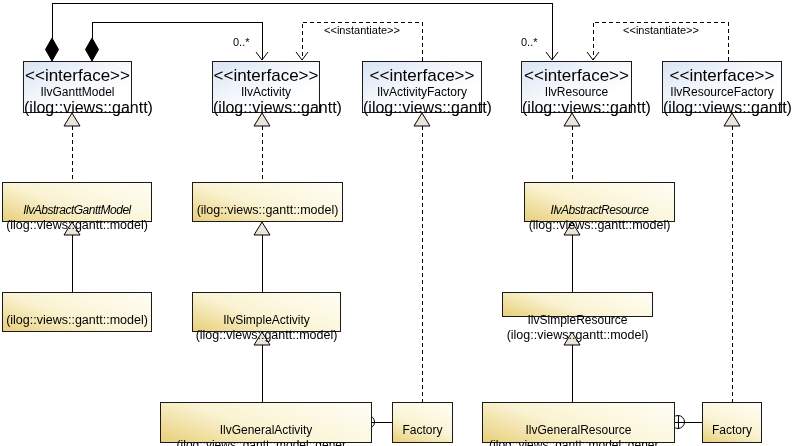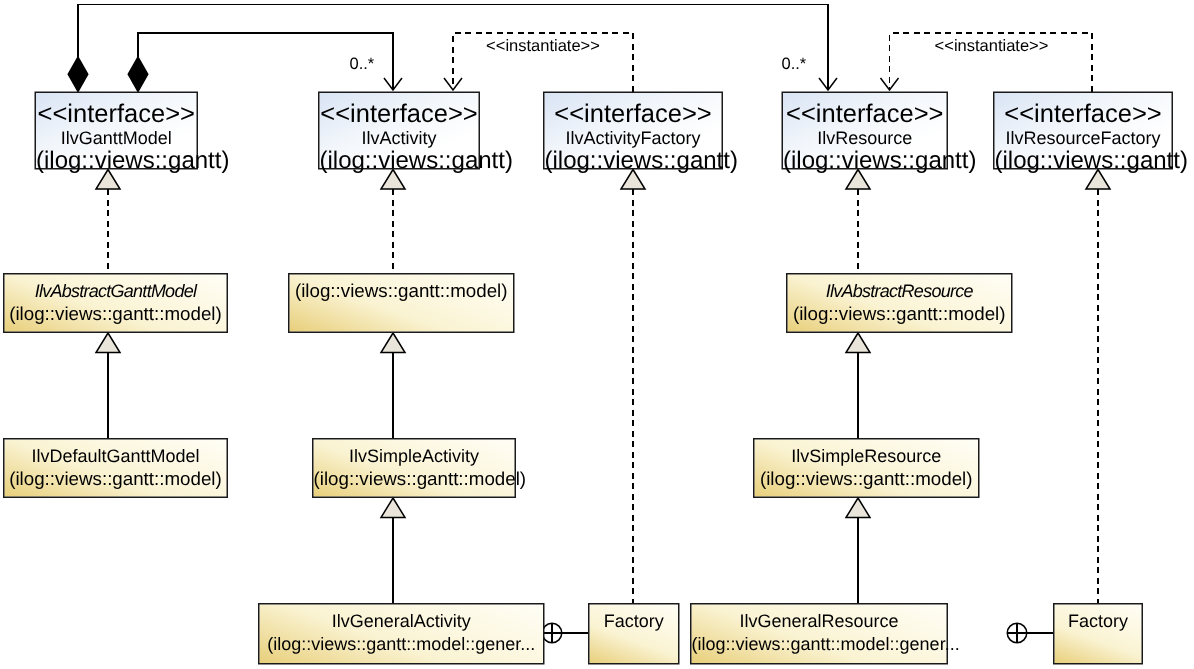--- a/index.html
+++ b/index.html
@@ -1,20 +1,20 @@
 <!DOCTYPE html>
 <html><head>
 <meta charset="utf-8">
 <style>
   html,body{margin:0;padding:0;background:#ffffff;}
   #diagram{position:relative;width:796px;height:446px;font-family:"Liberation Sans",sans-serif;overflow:hidden;}
   #connectors{position:absolute;left:0;top:0;}
   .node{position:absolute;box-sizing:border-box;border:1px solid #1a1a1a;text-align:center;color:#000;}
   .iface{background:linear-gradient(155deg,#d9e4f4 0%,#f2f6fb 40%,#ffffff 75%);padding-top:6px;}
-  .cls{background:linear-gradient(200deg,#fffef6 0%,#faf3d2 58%,#e8cf7b 100%);padding-top:4px;}
+  .cls{background:linear-gradient(200deg,#fffef6 0%,#faf3d2 58%,#e8cf7b 100%);padding-top:20px;}
   .stereo{font-size:17px;line-height:16px;}
   .name{font-size:12px;font-weight:normal;line-height:16px;white-space:nowrap;}
   .cls .name{line-height:15px;}
   .name.it{font-style:italic;letter-spacing:-0.5px;}
   .pkg{font-size:16px;line-height:16px;white-space:nowrap;}
   .cls .pkg{font-size:12.5px;line-height:15px;}
   .cls .pkg.s{font-size:12px;}
   .edge-label{font-size:11px;fill:#000;font-family:"Liberation Sans",sans-serif;}
   .ln{stroke:#000;stroke-width:1;fill:none;shape-rendering:crispEdges;}
   .dash{stroke-dasharray:4 3;}
@@ -108,39 +108,38 @@
   </div>
   <div class="node cls" style="left:192px;top:182px;width:151px;height:40px">
     <div class="pkg">(ilog::views::gantt::model)</div>
   </div>
   <div class="node cls" style="left:524px;top:182px;width:151px;height:40px">
     <div class="name it">IlvAbstractResource</div>
     <div class="pkg">(ilog::views::gantt::model)</div>
   </div>
 
   <div class="node cls" style="left:2px;top:292px;width:150px;height:40px">
-    <div class="name">IlvDefaultGanttModel</div>
     <div class="pkg">(ilog::views::gantt::model)</div>
   </div>
-  <div class="node cls" style="left:208px;top:292px;width:136px;height:40px">
+  <div class="node cls" style="left:192px;top:292px;width:149px;height:40px">
     <div class="name">IlvSimpleActivity</div>
     <div class="pkg">(ilog::views::gantt::model)</div>
   </div>
-  <div class="node cls" style="left:502px;top:292px;width:151px;height:40px">
+  <div class="node cls" style="left:502px;top:292px;width:151px;height:25px">
     <div class="name">IlvSimpleResource</div>
     <div class="pkg">(ilog::views::gantt::model)</div>
   </div>
 
-  <div class="node cls" style="left:172px;top:402px;width:191px;height:41px">
+  <div class="node cls" style="left:160px;top:402px;width:212px;height:41px">
     <div class="name">IlvGeneralActivity</div>
     <div class="pkg s">(ilog::views::gantt::model::gener...</div>
   </div>
   <div class="node cls" style="left:392px;top:402px;width:61px;height:41px">
     <div class="name">Factory</div>
   </div>
-  <div class="node cls" style="left:460px;top:402px;width:172px;height:41px">
+  <div class="node cls" style="left:482px;top:402px;width:193px;height:41px">
     <div class="name">IlvGeneralResource</div>
     <div class="pkg s">(ilog::views::gantt::model::gener...</div>
   </div>
   <div class="node cls" style="left:702px;top:402px;width:60px;height:41px">
     <div class="name">Factory</div>
   </div>
 </div>
 
 </body></html>

